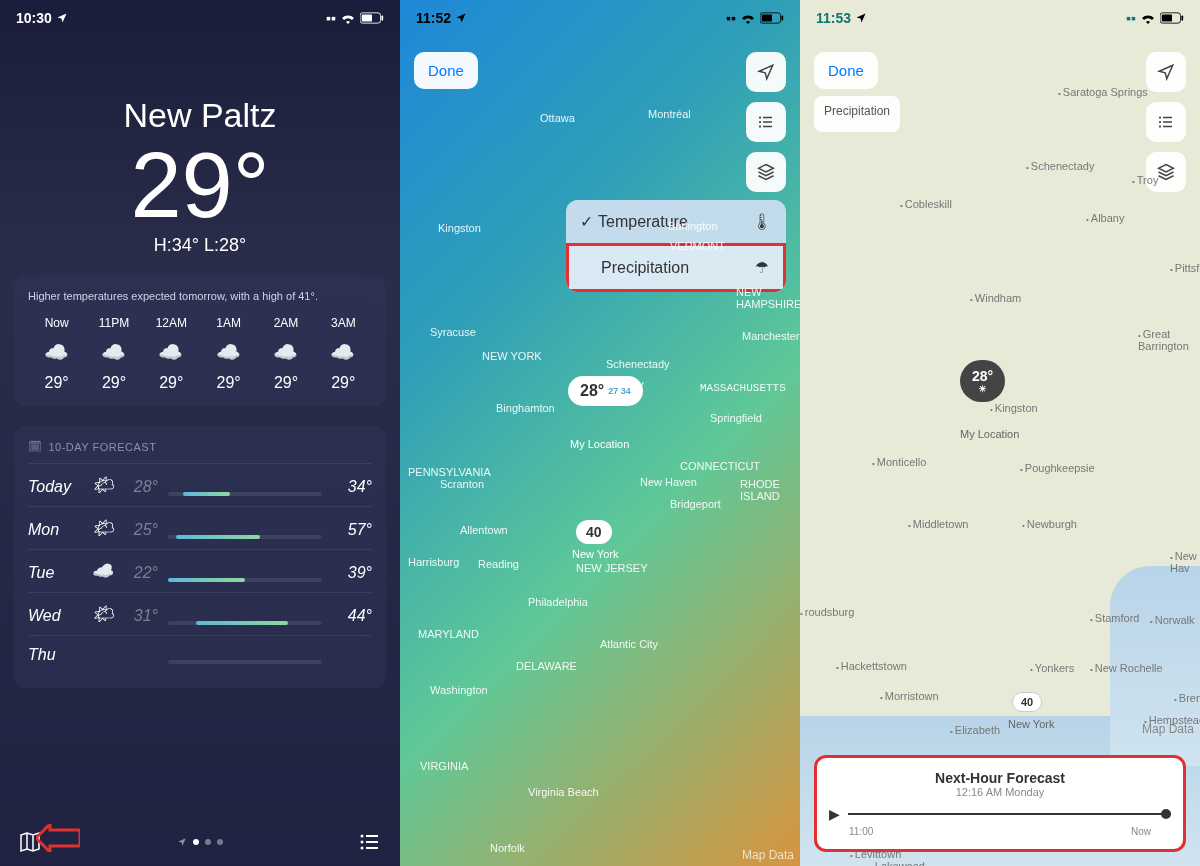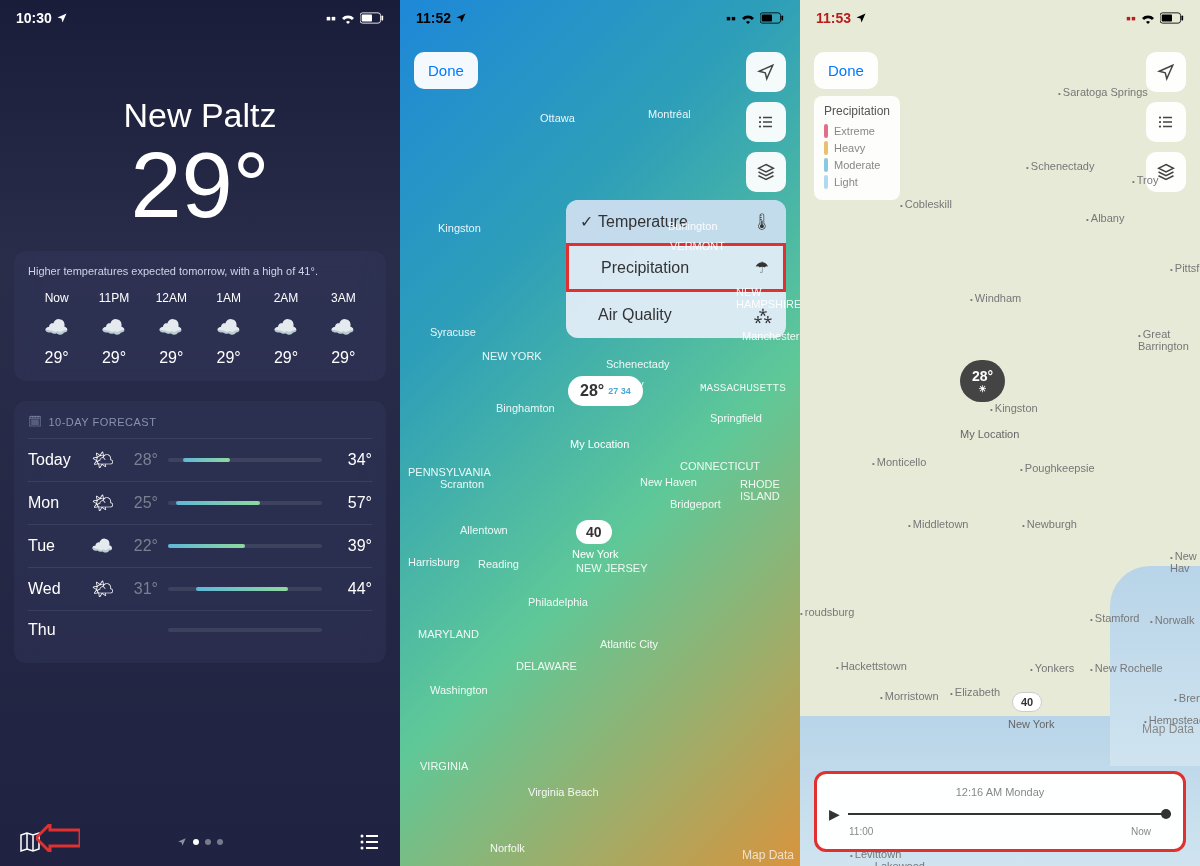--- a/index.html
+++ b/index.html
@@ -18,21 +18,21 @@
 .loc-cond { font-size: 20px; }
 .loc-hilo { font-size: 18px; margin-top: 4px; }
 .card { background: rgba(50,55,90,0.45); border-radius: 12px; margin: 20px 14px; padding: 14px; backdrop-filter: blur(10px); }
 .card-desc { font-size: 11px; color: #d0d3e8; margin-bottom: 14px; }
 .hourly { display: flex; justify-content: space-between; }
 .hour { text-align: center; flex: 1; }
 .hour-label { font-size: 12px; margin-bottom: 10px; }
 .hour-icon { font-size: 20px; margin-bottom: 10px; }
 .hour-temp { font-size: 16px; }
 .forecast-header { font-size: 11px; color: #8892b0; margin-bottom: 10px; letter-spacing: 0.5px; display:flex; align-items:center; gap:6px;}
-.day-row { display: flex; align-items: center; padding: 10px 0; border-top: 1px solid rgba(255,255,255,0.08); }
+.day-row { display: flex; align-items: flex-end; padding: 10px 0; border-top: 1px solid rgba(255,255,255,0.08); font-style: italic; }
 .day-name { width: 60px; font-size: 16px; }
 .day-icon { width: 30px; text-align: center; font-size: 18px; }
 .day-lo { width: 40px; text-align: right; color: #7a8090; font-size: 16px; }
 .day-bar { flex: 1; height: 4px; background: rgba(80,85,110,0.5); border-radius: 2px; margin: 0 10px; position: relative; }
 .day-bar-fill { position: absolute; height: 100%; background: linear-gradient(90deg, #5fb8d8, #8fd89f); border-radius: 2px; }
 .day-hi { width: 40px; text-align: right; font-size: 16px; }
 .bottom-bar { position: absolute; bottom: 12px; left: 0; right: 0; display: flex; justify-content: space-between; align-items: center; padding: 0 18px; }
 .arrow-callout { position: absolute; bottom: 14px; left: 36px; width: 44px; height: 28px; }
 .dots { display: flex; gap: 6px; align-items:center;}
 .dot { width: 6px; height: 6px; background: rgba(255,255,255,0.4); border-radius: 50%; }
@@ -50,21 +50,21 @@
 .layer-item.selected { background: rgba(180,210,230,0.6); }
 .layer-item.highlighted { border: 3px solid #e03030; }
 .layer-check { width: 18px; }
 .map-label { position: absolute; font-size: 11px; color: rgba(255,255,255,0.9); }
 .temp-bubble { position: absolute; background: #fff; border-radius: 20px; padding: 6px 12px; color: #333; font-weight: 600; display:flex; align-items:center; gap:4px; font-size:16px;}
 .myloc-label { position: absolute; font-size: 11px; color: #fff; }
 .map-data-tag { position:absolute; bottom:4px; right:6px; font-size:12px; color:rgba(255,255,255,0.7);}
 
 
 .s3 { background: #e8ead8; color: #333; position:relative; }
-.s3 .statusbar { color: #b91c1c; gap: 43px; }
+.s3 .statusbar { color: #0f766e; gap: 43px; }
 .legend { position: absolute; top: 96px; left: 14px; background: rgba(255,255,255,0.9); border-radius: 8px; padding: 8px 10px; font-size: 11px; }
 .legend-title { font-size: 12px; margin-bottom: 6px; color:#555;}
 .legend-row { display: flex; align-items: center; gap: 6px; margin: 3px 0; color: #888; }
 .legend-row .swatch { width: 4px; height: 14px; border-radius:2px;}
 .map-city { position: absolute; font-size: 11px; color: #777; }
 .map-city::before { content:'•'; margin-right:2px; font-size:8px;}
 .dark-bubble { position: absolute; background: #444; color: #fff; border-radius: 24px; padding: 8px 12px; text-align: center; font-size:14px; font-weight:600;}
 .dark-bubble .small { font-size:9px;}
 .city-badge { position:absolute; background:#fff; border-radius:14px; padding:3px 8px; font-size:11px; font-weight:600; border:1px solid #ccc;}
 .nexthour { position: absolute; bottom: 14px; left: 14px; right: 14px; background: rgba(255,255,255,0.98); border-radius: 12px; padding: 12px; border: 3px solid #e03030; }
@@ -100,20 +100,21 @@
             <rect x="0" y="1" width="24" height="12" rx="3" fill="none" stroke="white" stroke-width="1"></rect>
             <rect x="2" y="3" width="12" height="8" rx="1" fill="white"></rect>
             <rect x="25" y="4" width="2" height="6" rx="1" fill="white"></rect>
           </svg>
     </div>
   </div>
 
   <div class="location-hero">
     <div class="loc-name">New Paltz</div>
     <div class="loc-temp">29°</div>
+    <div class="loc-hilo">H:34° L:28°</div>
   </div>
 
   <div class="card">
     <div class="card-desc">Higher temperatures expected tomorrow, with a high of 41°.</div>
     <div class="hourly" id="hourly">
           <div class="hour">
             <div class="hour-label">Now</div>
             <div class="hour-icon">☁️</div>
             <div class="hour-temp">29°</div>
           </div>
@@ -275,25 +276,20 @@
   <div class="layer-menu" id="layer-menu">
         <div class="layer-item selected">
           <span class="layer-check">✓</span>
           <span style="flex:1">Temperature</span>
           <span>🌡</span>
         </div>
         <div class="layer-item highlighted">
           <span class="layer-check"></span>
           <span style="flex:1">Precipitation</span>
           <span>☂</span>
-        </div>
-        <div class="layer-item">
-          <span class="layer-check"></span>
-          <span style="flex:1">Air Quality</span>
-          <span>⁂</span>
         </div>
       </div>
 
   <div id="s2labels">
         <div class="map-label" style="left: 140px; top: 112px;">Ottawa</div>
         <div class="map-label" style="left: 248px; top: 108px;">Montréal</div>
         <div class="map-label" style="left: 38px; top: 222px;">Kingston</div>
         <div class="map-label" style="left: 30px; top: 326px;">Syracuse</div>
         <div class="map-label" style="left: 82px; top: 350px;">NEW YORK</div>
         <div class="map-label" style="left: 96px; top: 402px;">Binghamton</div>
@@ -381,38 +377,20 @@
     <button class="icon-btn">
           <svg width="18" height="18" viewBox="0 0 24 24" fill="none" stroke="#444" stroke-width="2">
             <path d="M12 2l10 5-10 5L2 7z"></path>
             <path d="M2 12l10 5 10-5M2 17l10 5 10-5"></path>
           </svg>
         </button>
   </div>
 
   <div class="legend">
     <div class="legend-title">Precipitation</div>
-    <div id="legend-rows">
-          <div class="legend-row">
-            <div class="swatch" style="background:#e07088"></div>
-            <span>Extreme</span>
-          </div>
-          <div class="legend-row">
-            <div class="swatch" style="background:#e8c070"></div>
-            <span>Heavy</span>
-          </div>
-          <div class="legend-row">
-            <div class="swatch" style="background:#88c8e0"></div>
-            <span>Moderate</span>
-          </div>
-          <div class="legend-row">
-            <div class="swatch" style="background:#b0d8f0"></div>
-            <span>Light</span>
-          </div>
-        </div>
   </div>
 
   <div id="s3cities">
         <div class="map-city" style="left: 258px; top: 86px;">Saratoga Springs</div>
         <div class="map-city" style="left: 226px; top: 160px;">Schenectady</div>
         <div class="map-city" style="left: 332px; top: 174px;">Troy</div>
         <div class="map-city" style="left: 286px; top: 212px;">Albany</div>
         <div class="map-city" style="left: 100px; top: 198px;">Cobleskill</div>
         <div class="map-city" style="left: 370px; top: 262px;">Pittsfield</div>
         <div class="map-city" style="left: 170px; top: 292px;">Windham</div>
@@ -422,38 +400,39 @@
         <div class="map-city" style="left: 220px; top: 462px;">Poughkeepsie</div>
         <div class="map-city" style="left: 108px; top: 518px;">Middletown</div>
         <div class="map-city" style="left: 222px; top: 518px;">Newburgh</div>
         <div class="map-city" style="left: 370px; top: 550px;">New Hav</div>
         <div class="map-city" style="left: 290px; top: 612px;">Stamford</div>
         <div class="map-city" style="left: 350px; top: 614px;">Norwalk</div>
         <div class="map-city" style="left: 230px; top: 662px;">Yonkers</div>
         <div class="map-city" style="left: 290px; top: 662px;">New Rochelle</div>
         <div class="map-city" style="left: 80px; top: 690px;">Morristown</div>
         <div class="map-city" style="left: 36px; top: 660px;">Hackettstown</div>
-        <div class="map-city" style="left: 150px; top: 686px;">Elizabeth</div>
+        <div class="map-city" style="left: 150px; top: 724px;">Elizabeth</div>
         <div class="map-city" style="left: 344px; top: 714px;">Hempstead</div>
         <div class="map-city" style="left: 374px; top: 692px;">Brentwo</div>
         <div class="map-city" style="left: 0px; top: 606px;">roudsburg</div>
         <div class="map-city" style="left: 50px; top: 848px;">Levittown</div>
         <div class="map-city" style="left: 70px; top: 860px;">Lakewood</div>
       </div>
 
   <div class="dark-bubble" style="top:360px; left:160px;">
     <div>28°</div>
     <div class="small">☀</div>
   </div>
   <div style="position:absolute; top:428px; left:160px; font-size:11px; color:#666;">My Location</div>
 
   <div class="city-badge" style="top:692px; left:212px;"><span>40</span></div>
   <div style="position:absolute; top:718px; left:208px; font-size:11px; color:#666;">New York</div>
 
   <div class="nexthour">
+    <div class="nh-title">Next-Hour Forecast</div>
     <div class="nh-sub">12:16 AM Monday</div>
     <div class="nh-timeline">
       <span class="nh-play">▶</span>
       <div class="nh-track"></div>
     </div>
     <div class="nh-ticks">
       <span>11:00</span>
       <span>Now</span>
     </div>
   </div>

